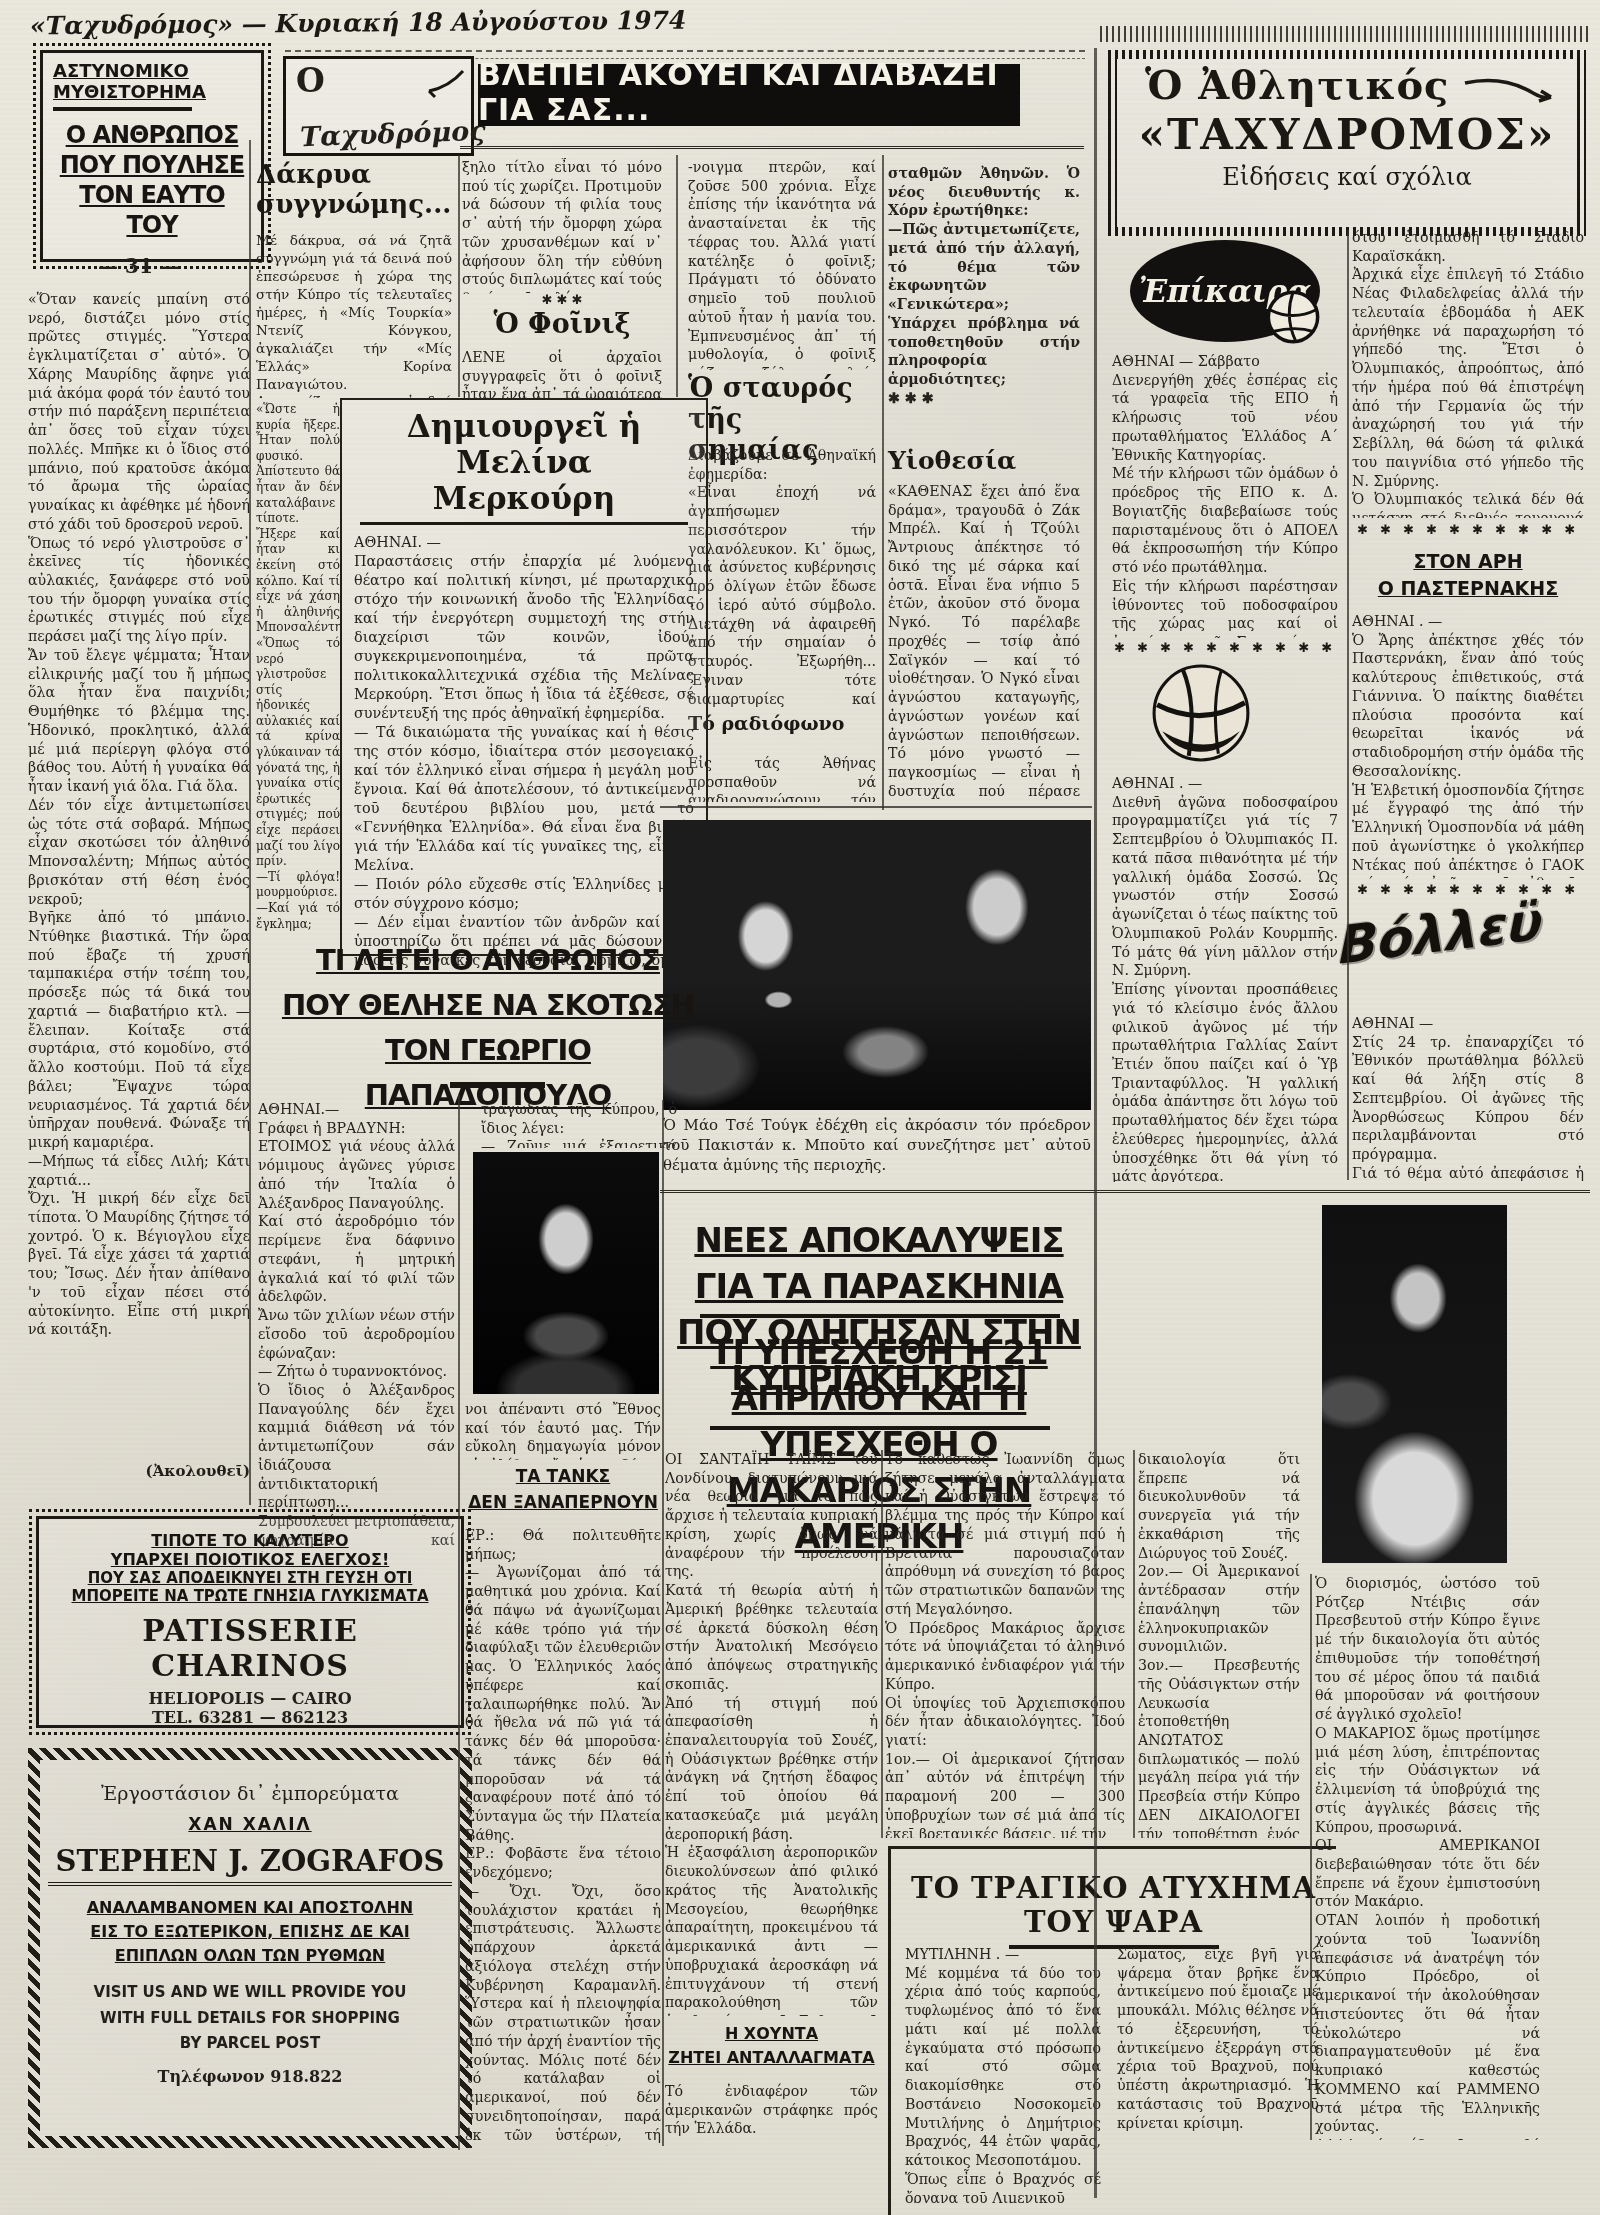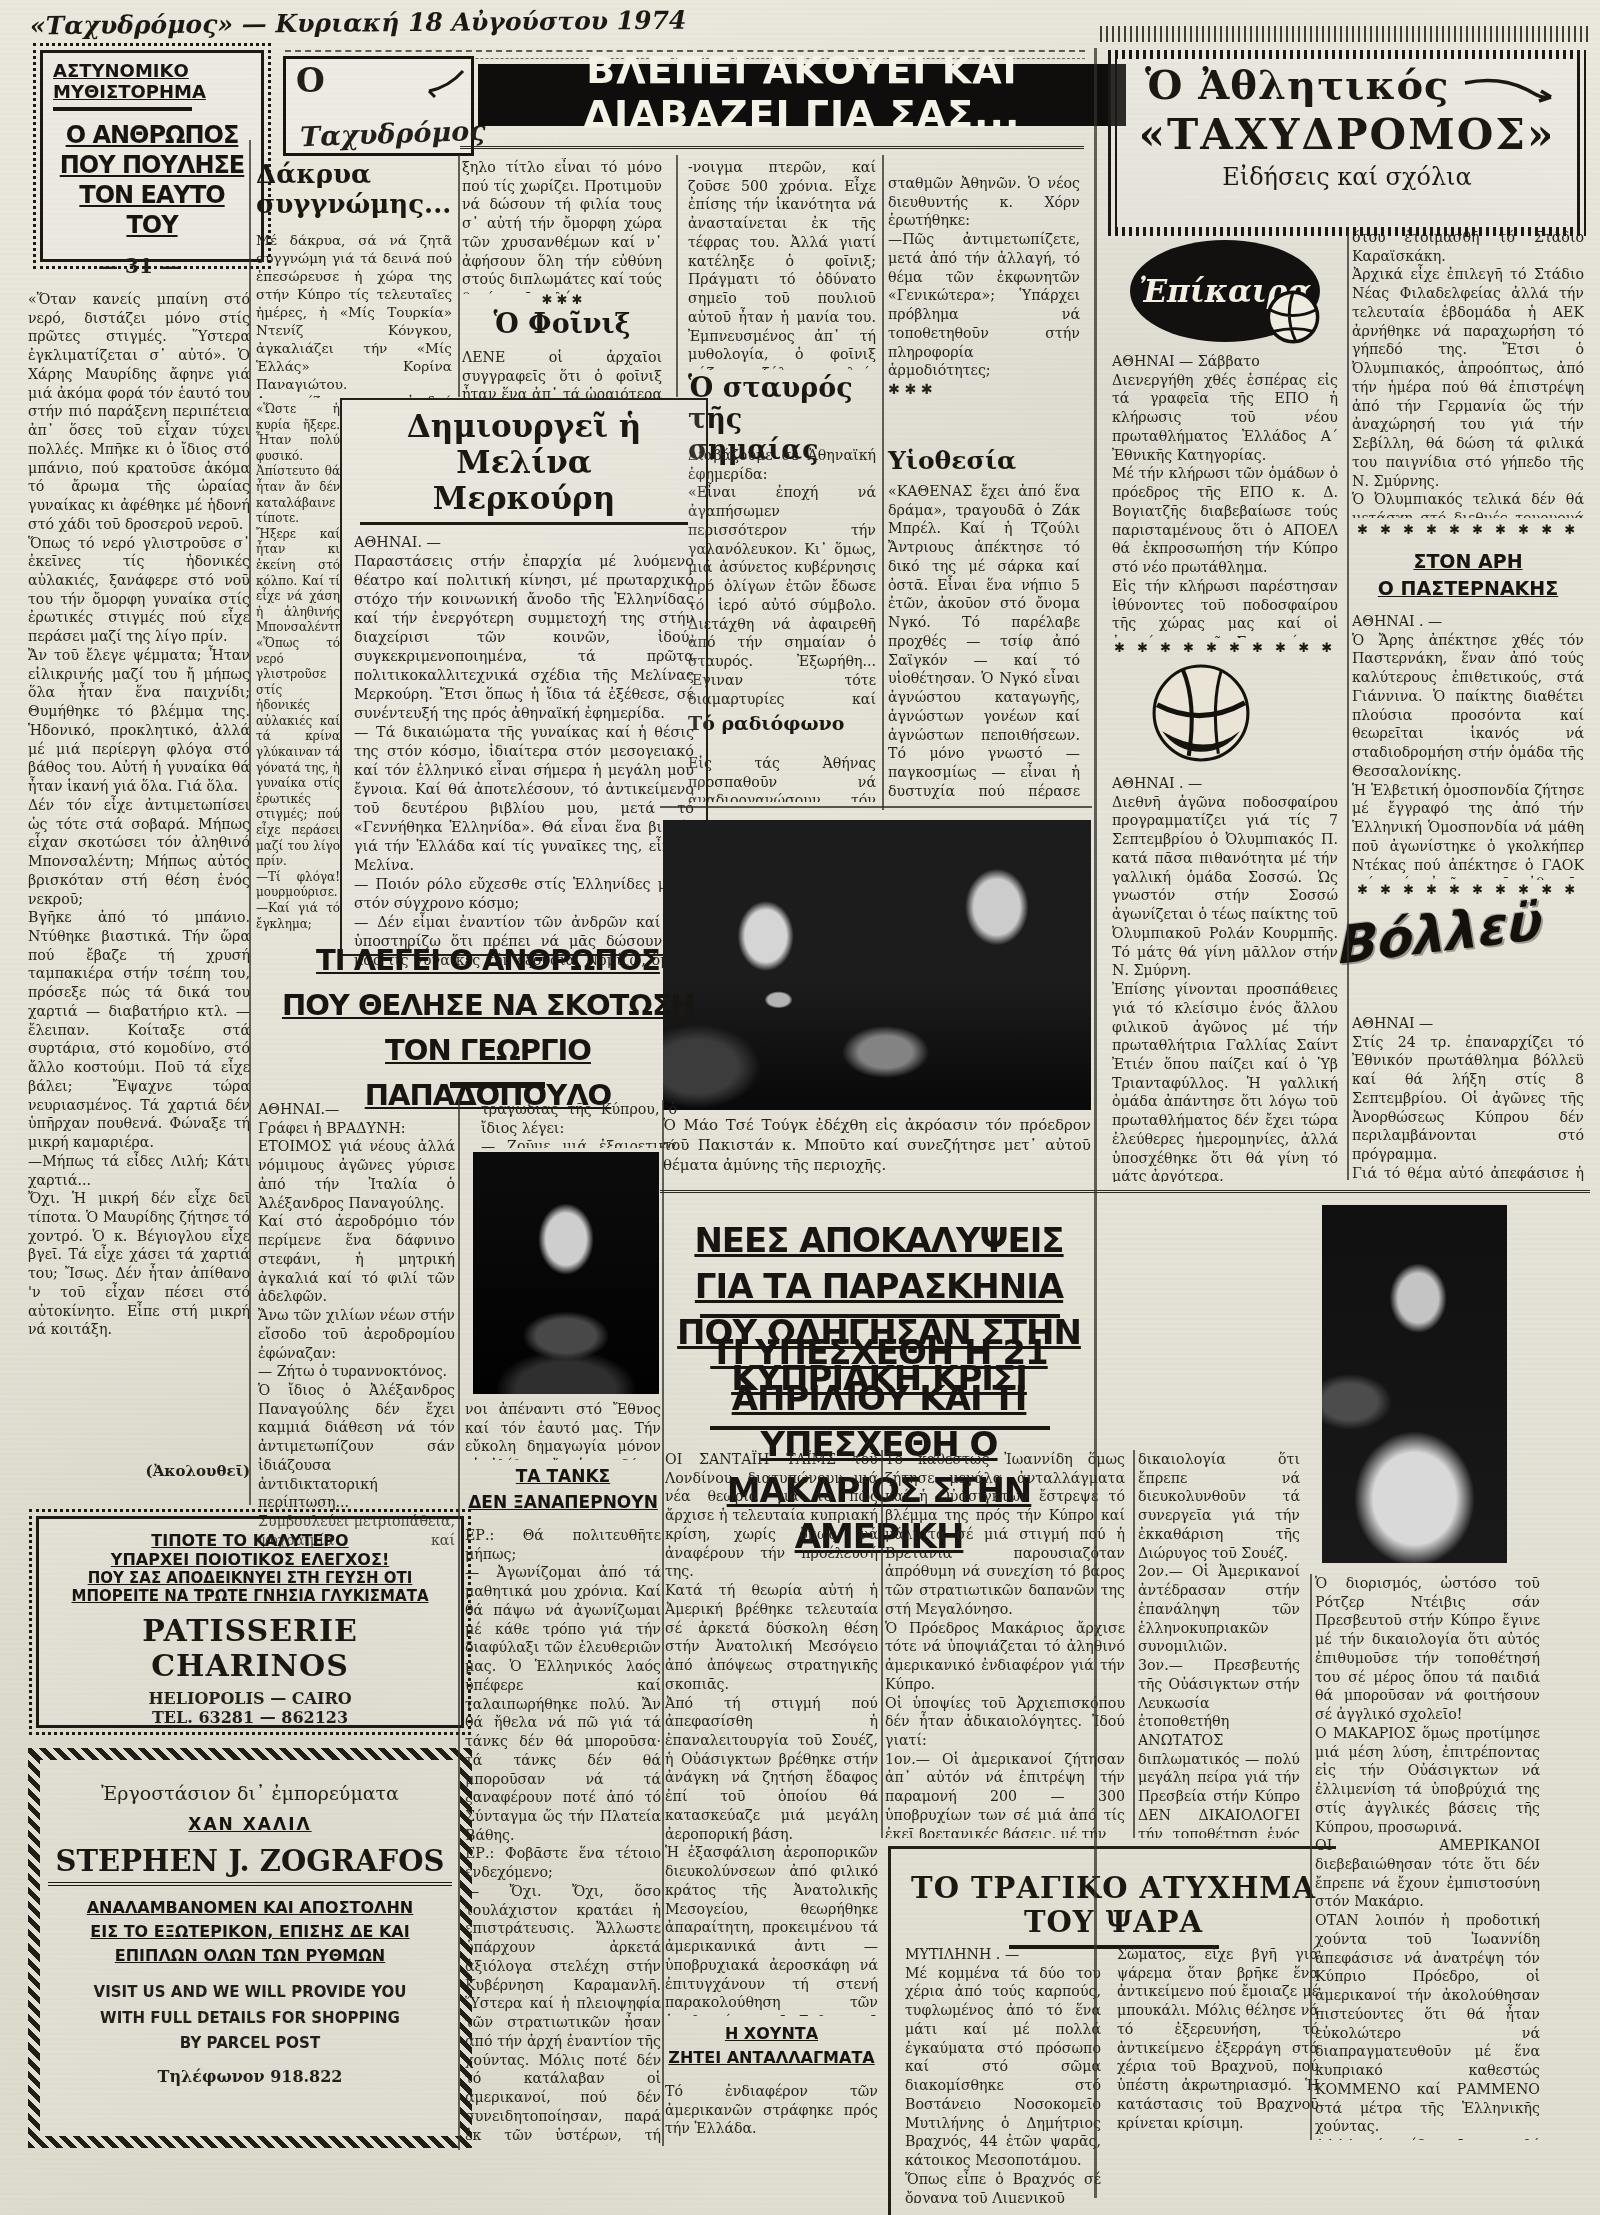--- a/index.html
+++ b/index.html
@@ -67,21 +67,21 @@
 —Καί γιά τό ἔγκλημα; Σκέφθηκε κι ἀμέσως τό κέφι του χάλασε.</div>
 
   <div class="abs" style="left:283px;top:56px;width:185px;height:94px;border:3px solid #17140e;background:rgba(255,255,255,0.2);">
     <div style="position:absolute;left:10px;top:2px;font-size:33px;font-weight:bold;">Ο</div>
     <div style="position:absolute;left:14px;bottom:4px;font-size:27px;font-weight:bold;font-style:italic;transform:rotate(-2deg);">Ταχυδρόμος</div>
     <svg style="position:absolute;right:6px;top:10px;" width="46" height="40" viewBox="0 0 46 40">
       <path d="M44 2 Q30 18 10 22 M10 22 l8 -2 M10 22 l6 6" stroke="#1a1712" stroke-width="3" fill="none"></path>
     </svg>
   </div>
 
-  <div class="abs banner" style="left:478px;top:64px;width:648px;height:62px;font-size:38px;text-align:center;">
+  <div class="abs banner" style="left:478px;top:64px;width:542px;height:62px;font-size:30px;">
     <span>ΒΛΕΠΕΙ ΑΚΟΥΕΙ ΚΑΙ ΔΙΑΒΑΖΕΙ ΓΙΑ ΣΑΣ...</span>
     <div class="dash"></div>
   </div>
   <div class="abs" style="left:460px;top:146px;width:624px;border-top:3px double #2c2922;"></div>
 
   <div class="abs serif-head" style="left:256px;top:160px;width:196px;font-size:26px;line-height:1.15;">Δάκρυα
 συγγνώμης...</div>
   <div class="abs body-col" style="left:256px;top:232px;width:196px;height:166px;font-size:13.6px;">Μέ δάκρυα, σά νά ζητᾶ συγγνώμη γιά τά δεινά πού ἐπεσώρευσε ἡ χώρα της στήν Κύπρο τίς τελευταῖες ἡμέρες, ἡ «Μίς Τουρκία» Ντενίζ Κόνγκου, ἀγκαλιάζει τήν «Μίς Ἑλλάς» Κορίνα Παναγιώτου. Διαγωνίζονται κι οἱ δυό στήν Ἰαπωνία γιά τόν τίτλο τῆς «Μίς Γιάγκ Ἰντερνάσιοναλ», ἀλλ᾽ ὁ πόλεμος εἶναι μακρυά ἀπό τίς καρδιές τους. Ἕνας μικρός ἀνταγωνισμός γιά τόν ἐπί</div>
 
   <div class="abs body-col" style="left:462px;top:158px;width:200px;height:136px;">ξηλο τίτλο εἶναι τό μόνο πού τίς χωρίζει. Προτιμοῦν νά δώσουν τή φιλία τους σ᾽ αὐτή τήν ὄμορφη χώρα τῶν χρυσανθέμων καί ν᾽ ἀφήσουν ὅλη τήν εὐθύνη στούς διπλωμάτες καί τούς θεούς τοῦ πολέμου...</div>
@@ -92,21 +92,21 @@
   <div class="abs body-col" style="left:688px;top:158px;width:188px;height:212px;">-νοιγμα πτερῶν, καί ζοῦσε 500 χρόνια. Εἶχε ἐπίσης τήν ἱκανότητα νά ἀνασταίνεται ἐκ τῆς τέφρας του. Ἀλλά γιατί κατέληξε ὁ φοῖνιξ; Πράγματι τό ὀδύνατο σημεῖο τοῦ πουλιοῦ αὐτοῦ ἦταν ἡ μανία του. Ἐμπνευσμένος ἀπ᾽ τή μυθολογία, ὁ φοῖνιξ μάζευε ξύλα, φωλιά, ἔμπαινε μέσα, καιγόταν μόνος του, φωτιάζοντάς της στόν ἥλιο.
 ✱ ✱ ✱</div>
   <div class="abs serif-head" style="left:688px;top:372px;width:188px;font-size:27px;line-height:1.15;">Ὁ σταυρός
 τῆς σημαίας</div>
   <div class="abs body-col" style="left:688px;top:446px;width:188px;height:262px;">Διαβάζουμε σέ Ἀθηναϊκή ἐφημερίδα:
 «Εἶναι ἐποχή νά ἀγαπήσωμεν περισσότερον τήν γαλανόλευκον. Κι᾽ ὅμως, μιά ἀσύνετος κυβέρνησις πρό ὀλίγων ἐτῶν ἔδωσε τό ἱερό αὐτό σύμβολο. Διετάχθη νά ἀφαιρεθῆ ἀπό τήν σημαίαν ὁ σταυρός. Ἐξωρήθη... Ἔγιναν τότε διαμαρτυρίες καί ἐγράφησαν εἰς τάς ἐφημερίδας πολλά διά τόν ἀκρωτηριασμόν τοῦ λευκοῦ. Δυστυχῶς δέν ἀποκατεστάθη ἀκόμη ἡ ἀκεραιότης. Εἶναι αἴτημα πολλῶν Ἑλλήνων νά ἐκδοθοῦν ἀμέσως καί ἐντολαί πού πρέπει διά νά ἐπανέλθη ὁ σταυρός εἰς τήν θέσι του.»
 ✱ ✱ ✱</div>
   <div class="abs serif-head" style="left:688px;top:712px;width:200px;font-size:19px;">Τό ραδιόφωνο</div>
   <div class="abs body-col" style="left:688px;top:754px;width:188px;height:48px;">Εἰς τάς Ἀθήνας προσπαθοῦν νά ἀναδιοργανώσουν τόν ραδιο-</div>
 
-  <div class="abs body-col" style="left:888px;top:174px;width:192px;height:284px;">σταθμῶν Ἀθηνῶν. Ὁ νέος διευθυντής κ. Χόρν ἐρωτήθηκε:
+  <div class="abs body-col" style="left:888px;top:164px;width:192px;height:284px;font-weight:bold;">σταθμῶν Ἀθηνῶν. Ὁ νέος διευθυντής κ. Χόρν ἐρωτήθηκε:
 —Πῶς ἀντιμετωπίζετε, μετά ἀπό τήν ἀλλαγή, τό θέμα τῶν ἐκφωνητῶν «Γενικώτερα»; Ὑπάρχει πρόβλημα νά τοποθετηθοῦν στήν πληροφορία ἁρμοδιότητες;
 ✱ ✱ ✱</div>
   <div class="abs serif-head" style="left:888px;top:446px;width:192px;font-size:25px;">Υἱοθεσία</div>
   <div class="abs body-col" style="left:888px;top:482px;width:192px;height:318px;">«ΚΑΘΕΝΑΣ ἔχει ἀπό ἕνα δράμα», τραγουδᾶ ὁ Ζάκ Μπρέλ. Καί ἡ Τζούλι Ἄντριους ἀπέκτησε τό δικό της μέ σάρκα καί ὀστᾶ. Εἶναι ἕνα νήπιο 5 ἐτῶν, ἀκοῦον στό ὄνομα Νγκό. Τό παρέλαβε προχθές — τσίφ ἀπό Σαϊγκόν — καί τό υἱοθέτησαν. Ὁ Νγκό εἶναι ἀγνώστου καταγωγῆς, ἀγνώστων γονέων καί ἀγνώστων πεποιθήσεων. Τό μόνο γνωστό — παγκοσμίως — εἶναι ἡ δυστυχία πού πέρασε πάνω ἀπ᾽ τή ράχη του.</div>
 
   <div class="abs" style="left:340px;top:398px;width:340px;height:538px;border:2px solid #23201a;padding:8px 12px;background:rgba(255,255,255,0.1);">
     <div class="serif-head center" style="font-size:31px;border-bottom:3px solid #1d1a14;padding-bottom:6px;margin:0 6px 8px 6px;">Δημιουργεῖ ἡ Μελίνα Μερκούρη</div>
     <div class="body-col" style="height:438px;font-size:14.4px;">ΑΘΗΝΑΙ. —
 Παραστάσεις στήν ἐπαρχία μέ λυόμενο θέατρο καί πολιτική κίνησι, μέ πρωταρχικό στόχο τήν κοινωνική ἄνοδο τῆς Ἑλληνίδας καί τήν ἐνεργότερη συμμετοχή της στήν διαχείρισι τῶν κοινῶν, ἰδού, συγκεκριμενοποιημένα, τά πρῶτα πολιτικοκαλλιτεχνικά σχέδια τῆς Μελίνας Μερκούρη. Ἔτσι ὅπως ἡ ἴδια τά ἐξέθεσε, σέ συνέντευξή της πρός ἀθηναϊκή ἐφημερίδα.
 — Τά δικαιώματα τῆς γυναίκας καί ἡ θέσις της στόν κόσμο, ἰδιαίτερα στόν μεσογειακό καί τόν ἑλληνικό εἶναι σήμερα ἡ μεγάλη μου ἔγνοια. Καί θά ἀποτελέσουν, τό ἀντικείμενο τοῦ δευτέρου βιβλίου μου, μετά τό «Γεννήθηκα Ἑλληνίδα». Θά εἶναι ἕνα βιβλίο γιά τήν Ἑλλάδα καί τίς γυναῖκες της, εἶπε ἡ Μελίνα.

